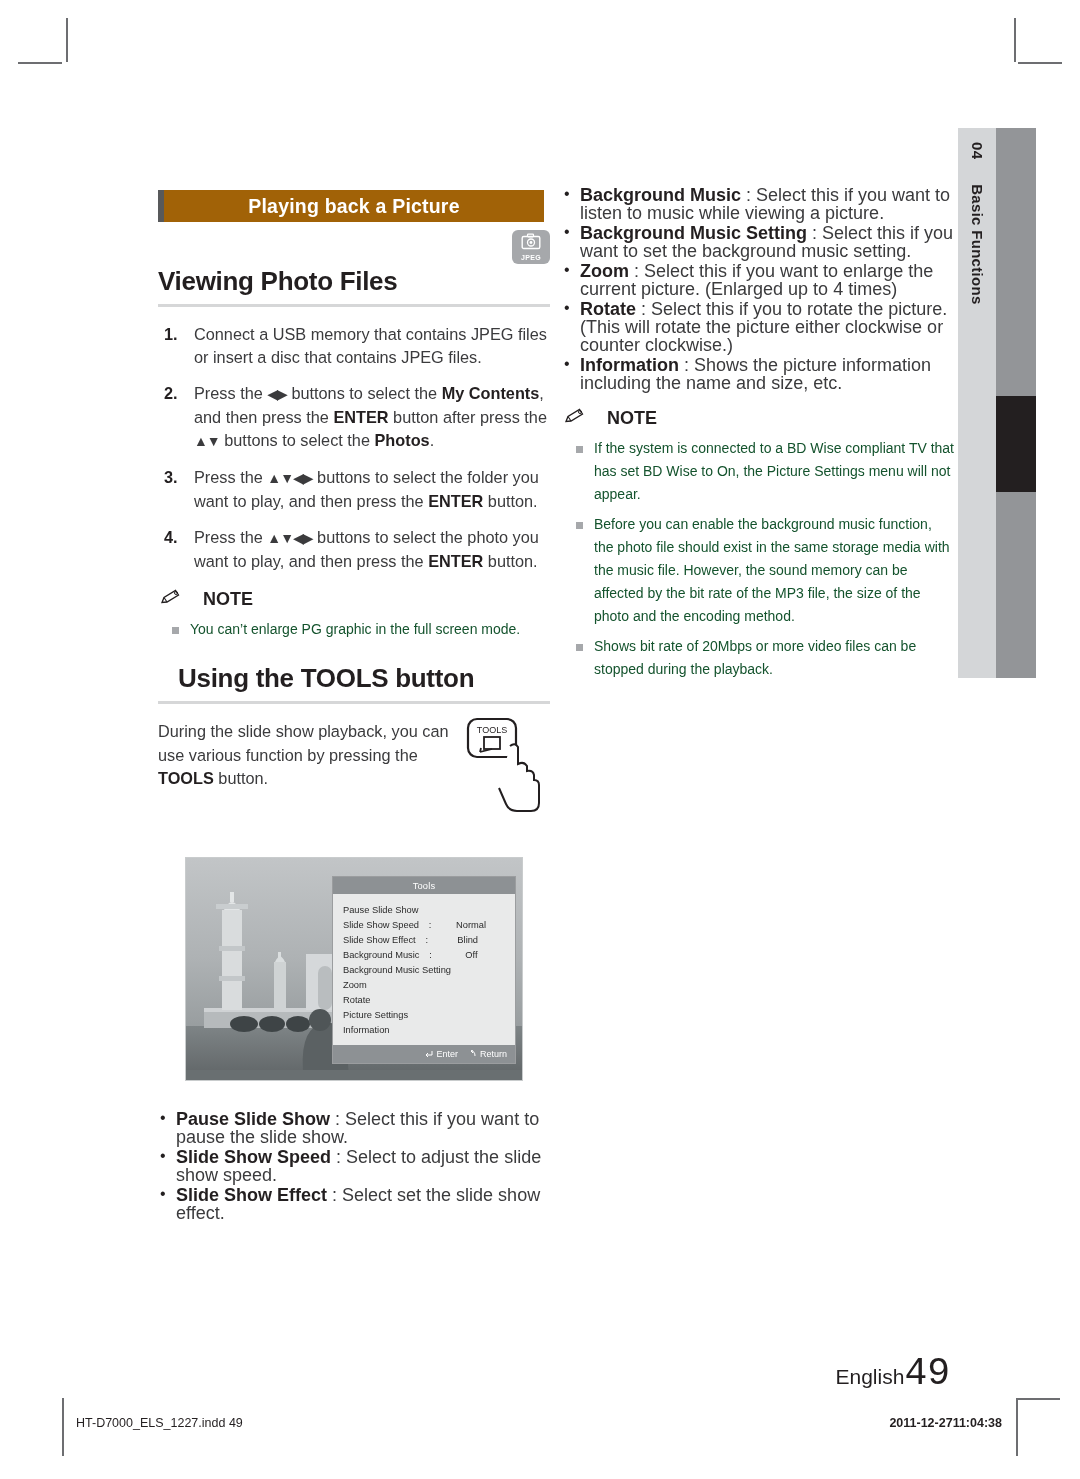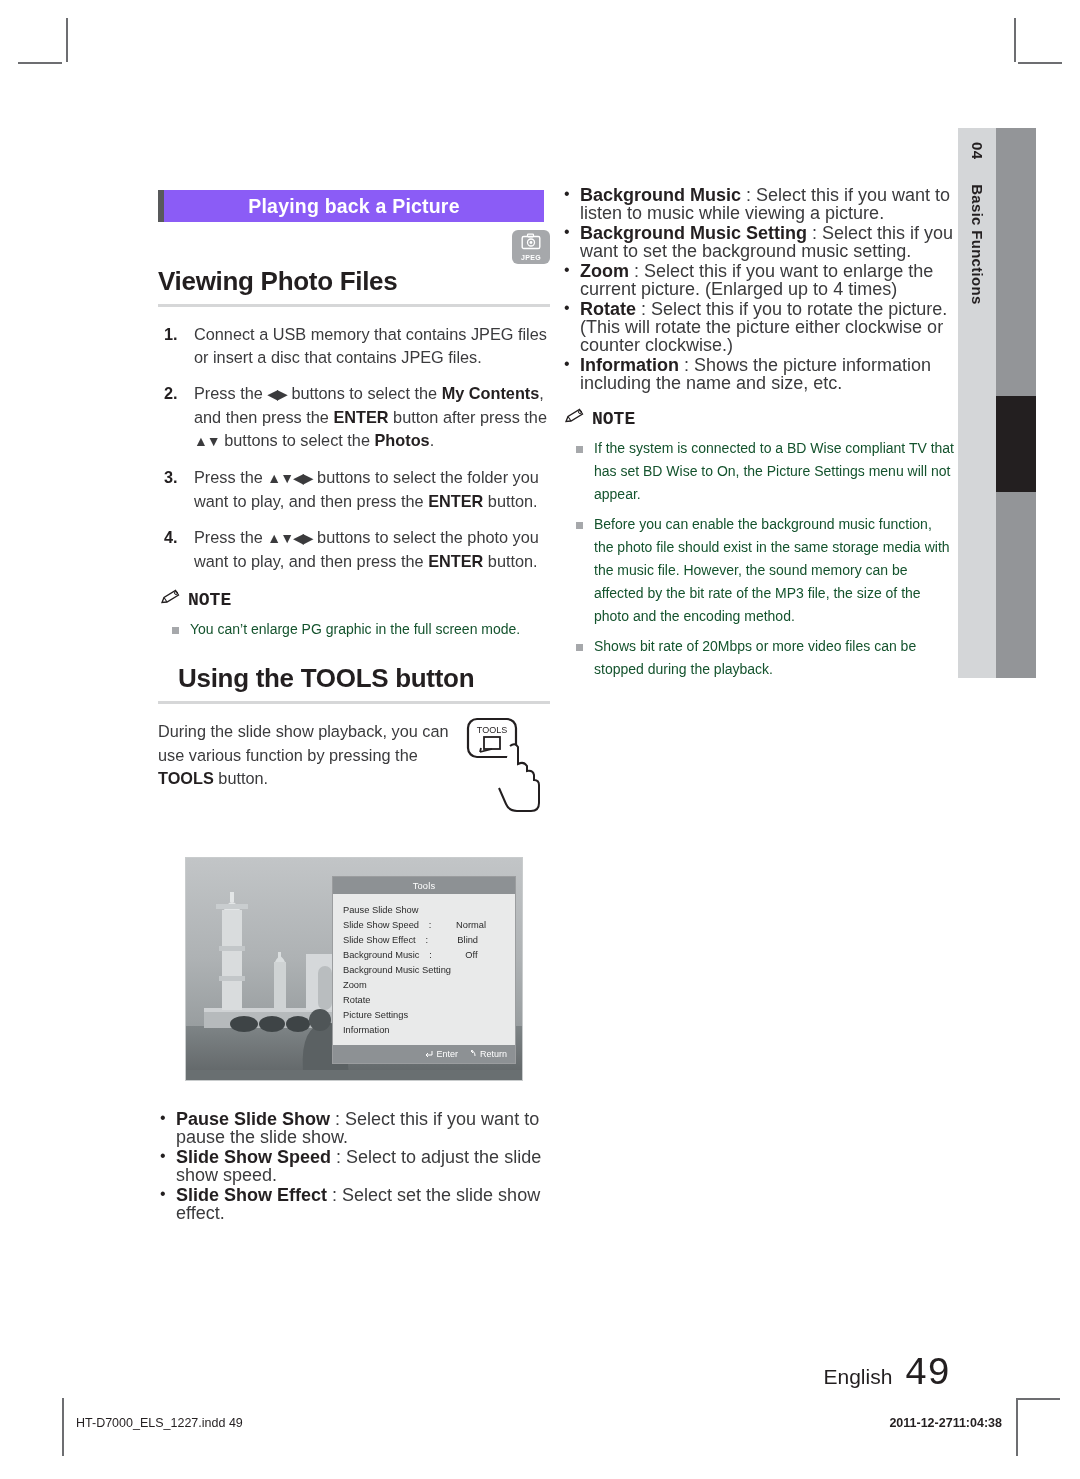--- a/index.html
+++ b/index.html
@@ -19,21 +19,21 @@
   
   .page{position:absolute;left:0;top:0;width:1080px;height:1479px;}
 
   .col{position:absolute;width:392px;}
   .col-left{left:158px;top:190px;}
   .col-right{left:562px;top:186px;}
 
   
   .section-bar{
     width:386px;height:32px;
-    background:#8b5cf6;
+    background:#a16207;
     color:#ffffff;
     font-size:19.5px;
     font-weight:bold;
     letter-spacing:.2px;
     display:flex;align-items:center;justify-content:center;
     border-left:6px solid #58595b;
     box-sizing:border-box;
   }
   .section-bar-wrap{position:relative;width:392px;}
 
@@ -64,22 +64,22 @@
     font-size:16.3px;line-height:23px;color:#3b3b3d;
   }
   ol.steps li .num{
     position:absolute;left:6px;top:0;font-weight:bold;color:#231f20;
   }
   b{color:#231f20;}
   .arrows{letter-spacing:-1px;font-size:14px;}
 
   
   .note-head{
-    display:flex;align-items:center;gap:6px;
-    font-size:18px;font-weight:bold;margin:16px 0 8px 2px;font-family:Liberation Mono, monospace;
+    display:flex;align-items:center;gap:21px;
+    font-size:18px;font-weight:bold;margin:16px 0 8px 2px;
   }
   ul.note-list{margin:0;padding:0;list-style:none;}
   ul.note-list li{
     position:relative;padding-left:32px;margin-bottom:7px;
     font-size:14px;line-height:23px;color:#14532d;
   }
   ul.note-list li::before{
     content:"";position:absolute;left:14px;top:9px;
     width:7px;height:7px;background:#a6a8ab;
   }
@@ -154,21 +154,21 @@
     writing-mode:vertical-rl;
     font-size:15px;font-weight:bold;color:#231f20;
     padding-top:14px;letter-spacing:.3px;
     white-space:nowrap;
   }
   .vtext-inner .chapnum{font-size:15px;}
 
   
   .page-num{
     position:absolute;right:130px;top:1352px;
-    display:flex;align-items:baseline;gap:12px;
+    display:flex;align-items:baseline;
   }
   .page-num .lang{font-size:21px;color:#231f20;}
   .page-num .num{font-size:38px;color:#231f20;font-family:Liberation Mono, monospace;}
 
   .footer{
     position:absolute;left:0;top:1408px;width:1080px;height:40px;
     font-size:12.5px;color:#231f20;
   }
   .footer .file{position:absolute;left:76px;top:8px;}
   .footer .stamp{position:absolute;right:78px;top:8px;display:flex;font-weight:bold;}

